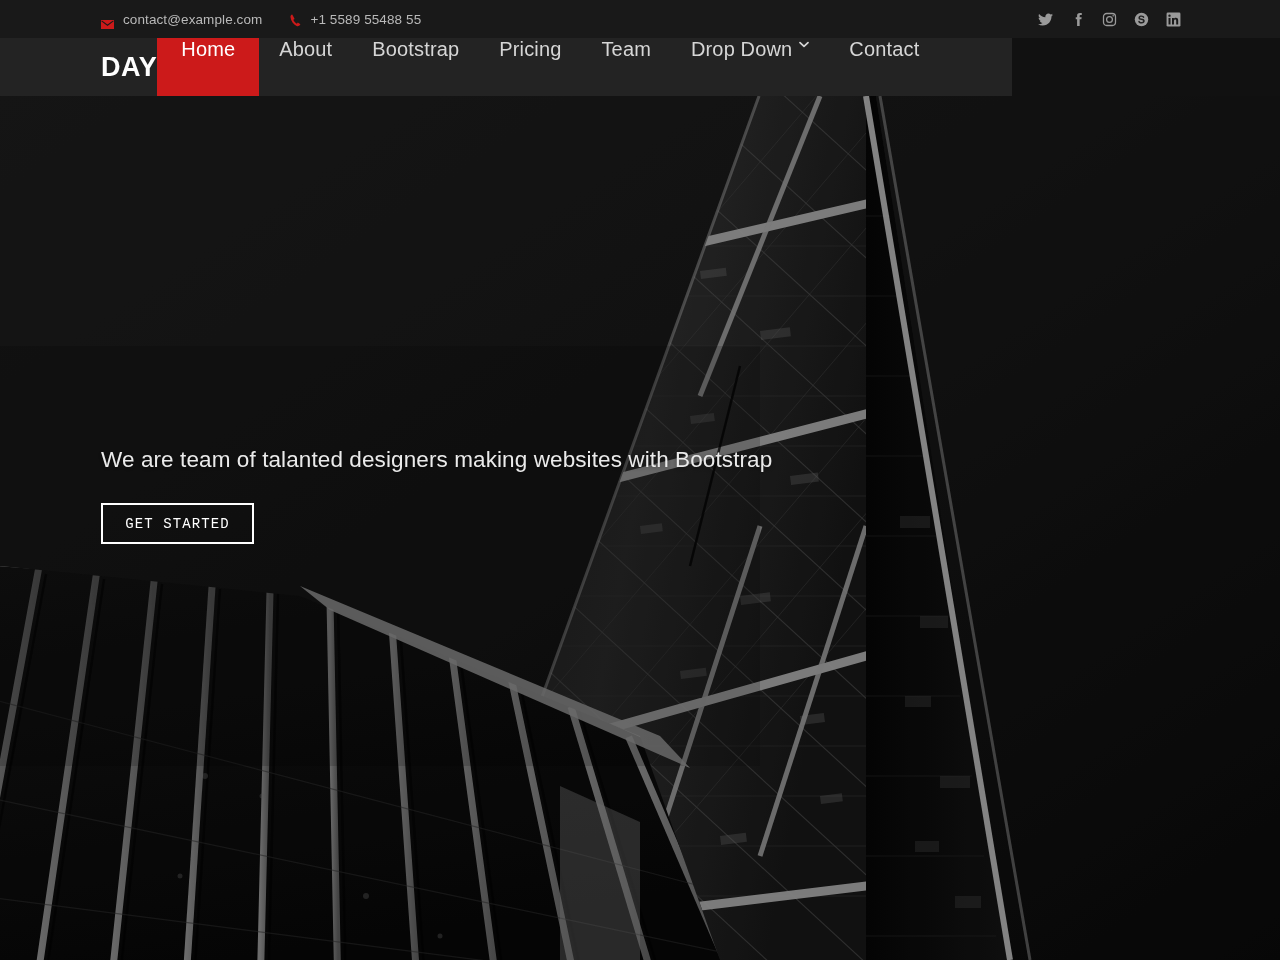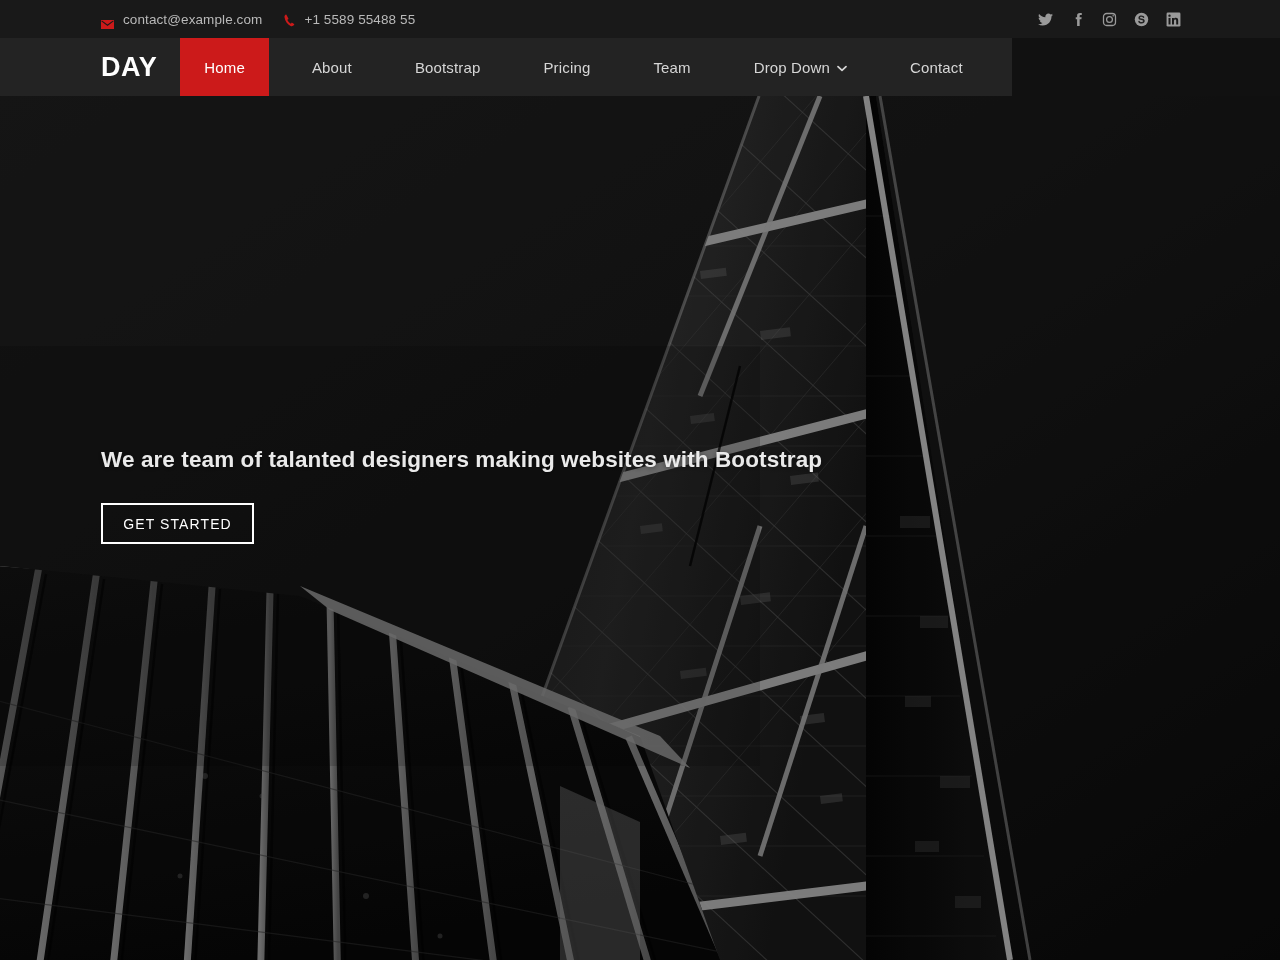--- a/index.html
+++ b/index.html
@@ -11,21 +11,21 @@
   }
   #page { position:relative; width:1280px; height:960px; overflow:hidden; }
 
   
   .topbar {
     position:absolute; top:0; left:0; width:1280px; height:38px;
     background:#191919;
     display:flex; align-items:center;
     z-index:40;
   }
-  .topbar-left { display:flex; align-items:center; margin-left:101px; gap:22px; }
+  .topbar-left { display:flex; align-items:center; margin-left:101px; gap:28px; }
   .contact-item { display:flex; align-items:center; gap:9px; }
   .contact-item .txt {
     color:#b9b9b9; font-size:13.5px; letter-spacing:.1px; white-space:nowrap;
   }
   .mail-icon { display:block; width:13px; height:9px; }
   .phone-icon { display:block; width:11px; height:13px; }
 
   .topbar-right {
     margin-left:auto; margin-right:99px;
     display:flex; align-items:center; gap:17px;
@@ -43,24 +43,24 @@
     display:flex; align-items:stretch;
     z-index:40;
   }
   .logo {
     margin-left:101px; align-self:center;
     color:#fff; font-size:27px; font-weight:bold; letter-spacing:.6px;
     line-height:1;
   }
   .nav-items { margin-left:auto; margin-right:85px; display:flex; align-items:stretch; }
   .nav-link {
-    display:flex; align-items:center; justify-content:center;
+    display:flex; justify-content:center;
     padding:0 20px;
-    color:#d6d6d6; font-size:15px; letter-spacing:.15px; white-space:nowrap;
-    cursor:pointer; text-decoration:none;margin-left:23px;
+    color:#d6d6d6; font-size:20px; letter-spacing:.15px; white-space:nowrap;
+    cursor:pointer; text-decoration:none;
   }
   .nav-link.active { background:#cc1a1a; color:#fff; padding:0 24px; }
   .nav-link .caret {
     display:inline-block; margin-left:7px; font-size:10px; transform:translateY(1px);
   }
 
   
   .hero {
     position:absolute; top:96px; left:0; width:1280px; height:864px;
     overflow:hidden; background:#171717;
@@ -68,29 +68,29 @@
   .hero-bg { position:absolute; inset:0; width:100%; height:100%; display:block; }
   .hero-content {
     position:absolute; left:101px; top:330px; z-index:10;
   }
   .hero-title {
     color:#fff; font-size:50px; font-weight:bold; letter-spacing:.4px;
     line-height:1.05; text-shadow:0 1px 5px rgba(0,0,0,.45);
   }
   .hero-sub {
     margin-top:21px;
-    color:#eaeaea; font-size:22.5px; font-weight:700; letter-spacing:.1px;
+    color:#eaeaea; font-size:22.5px; font-weight:400; letter-spacing:.1px;
     text-shadow:0 1px 5px rgba(0,0,0,.45);
   }
   .hero-btn {
     margin-top:30px; display:inline-flex; align-items:center; justify-content:center;
     width:153px; height:41px;
     border:2px solid #fff; background:transparent;
     color:#fff; font-size:14px; font-weight:400; letter-spacing:1.1px;
-    cursor:pointer; font-family:Liberation Sans, sans-serif;
+    cursor:pointer; font-family:Liberation Mono, monospace;
   }
 </style>
 </head>
 <body>
 
 <div id="page">
 
   <div class="topbar">
     <div class="topbar-left">
 

